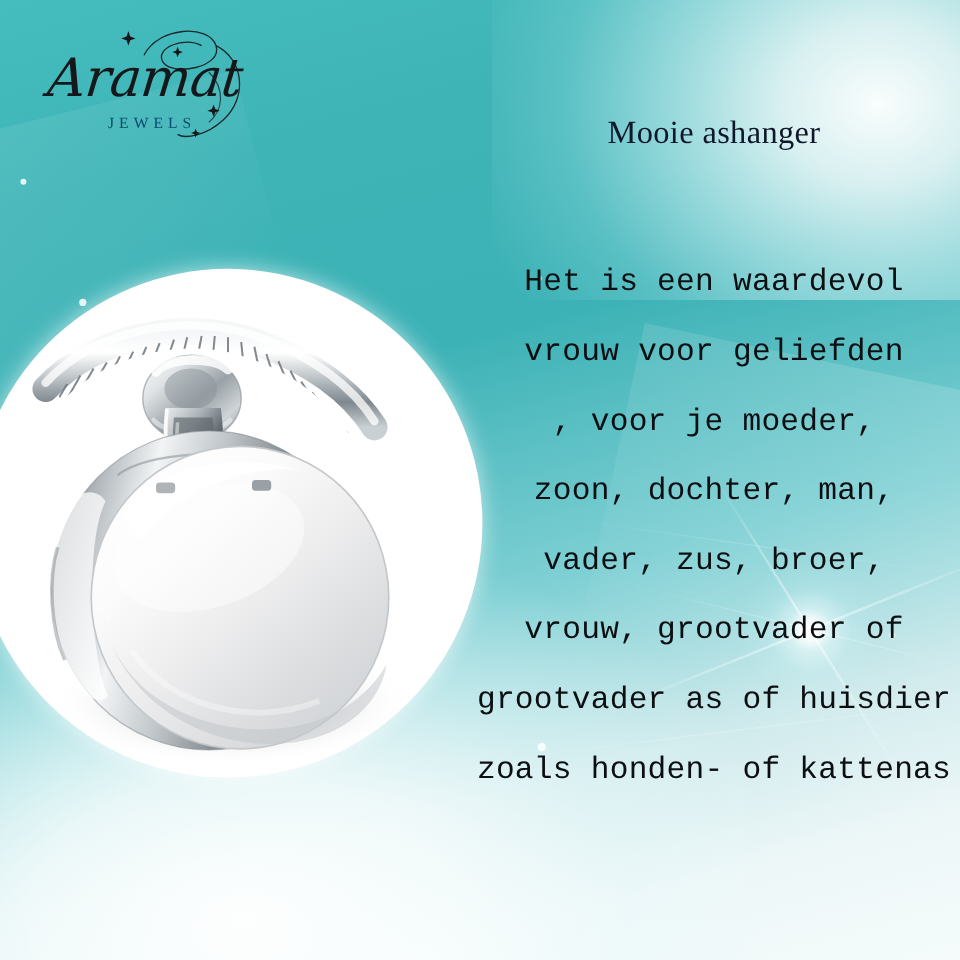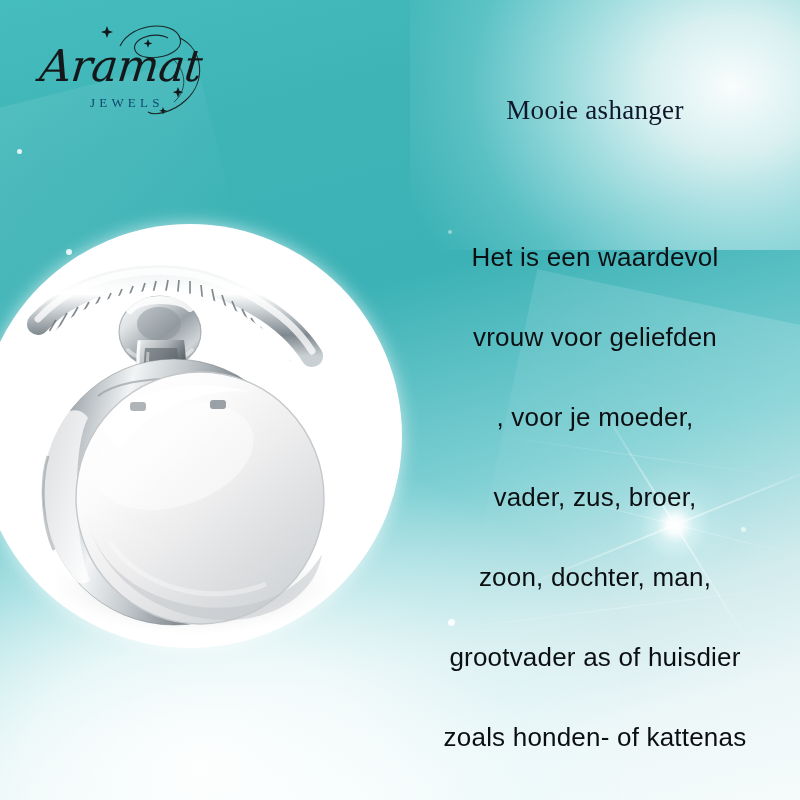--- a/index.html
+++ b/index.html
@@ -200,26 +200,25 @@
   }
   .body-block {
     position: absolute;
     left: 395px;
     top: 222px;
     width: 400px;
     text-align: center;
     color: #0c0f12;
   }
   .body-line {
-    font-family: Liberation Sans, sans-serif;
+    font-family: Liberation Mono, monospace;
     font-size: 26px;
     line-height: 1;
     letter-spacing: 0.2px;
     height: 58px;
-    margin-top: 22px;
   }
 </style>
 </head>
 <body>
 
 <div id="canvas">
 
   <div class="bg-base"></div>
   <div class="bg-left-facet"></div>
   <div class="bg-right-facet"></div>
@@ -380,19 +379,20 @@
   </svg>
 
   <div class="copy">
     <div class="headline">Mooie ashanger</div>
   </div>
 
   <div class="body-block">
     <div class="body-line">Het is een waardevol</div>
     <div class="body-line">vrouw voor geliefden</div>
     <div class="body-line">, voor je moeder,</div>
+    <div class="body-line">zoon, dochter, man,</div>
     <div class="body-line">vader, zus, broer,</div>
-    <div class="body-line">zoon, dochter, man,</div>
+    <div class="body-line">vrouw, grootvader of</div>
     <div class="body-line">grootvader as of huisdier</div>
     <div class="body-line">zoals honden- of kattenas</div>
   </div>
 
 </div>
 
 </body></html>

